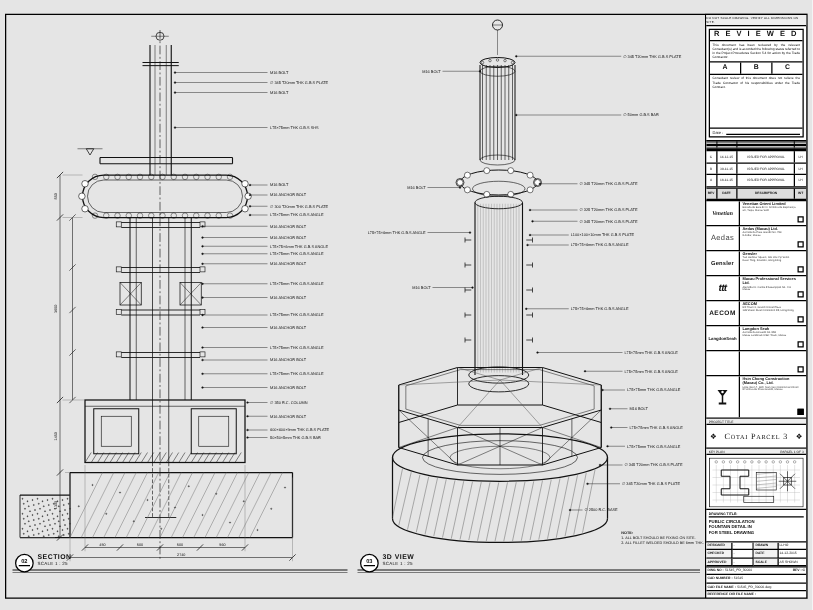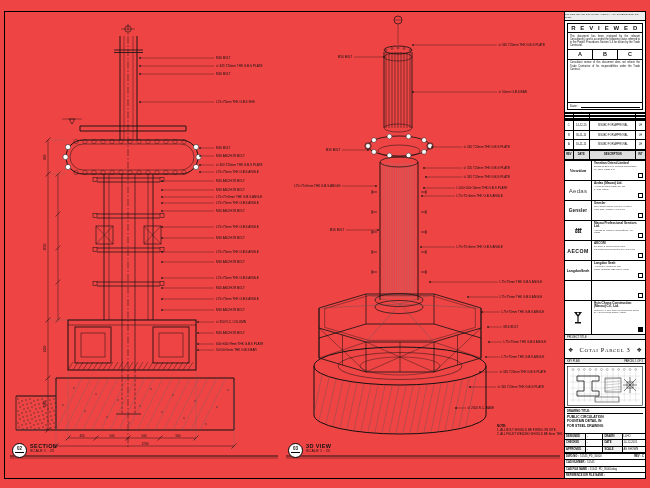--- a/index.html
+++ b/index.html
@@ -1,16 +1,16 @@
 <!DOCTYPE html>
 <html><head>
 <meta charset="utf-8">
 <style>
   html,body{margin:0;padding:0;background:#fff;}
-  .sheet{position:relative;width:650px;height:488px;background:#ef4444;overflow:hidden;
+  .sheet{position:relative;width:650px;height:488px;background:#e5e5e5;overflow:hidden;
          font-family:"Liberation Sans",sans-serif;color:#111;}
   .frame{position:absolute;left:4px;top:11px;right:4px;bottom:9px;border:1.2px solid #000;}
   #dwg{position:absolute;left:0;top:0;width:650px;height:488px;}
   
   .view-label{position:absolute;display:flex;align-items:flex-start;gap:3px;}
   .tag-circle{width:13px;height:13px;border:1px solid #000;border-radius:50%;display:flex;flex-direction:column;
               align-items:center;justify-content:center;font-size:4.5px;font-weight:bold;line-height:1;background:#fff;}
   .tag-circle .bar{width:9px;border-top:.8px solid #000;margin:.5px 0;}
   .vl-title{font-size:5.5px;font-weight:bold;letter-spacing:.4px;}
   .vl-scale{font-size:3.6px;letter-spacing:.2px;}

